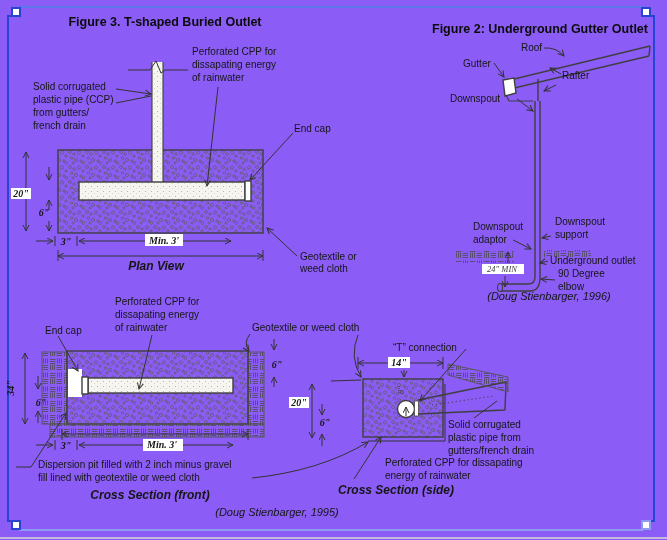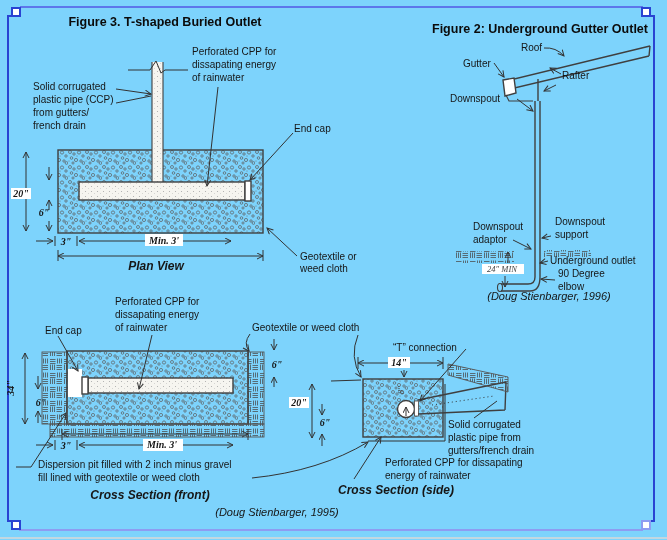--- a/index.html
+++ b/index.html
@@ -1,16 +1,16 @@
 <!DOCTYPE html>
 <html><head>
 <meta charset="utf-8">
 <style>
   html,body{margin:0;padding:0;background:#fff;}
-  .page{position:relative;width:667px;height:540px;background:#7dd3fc;overflow:hidden;
+  .page{position:relative;width:667px;height:540px;background:#8b5cf6;overflow:hidden;
         font-family:"Liberation Sans",sans-serif;}
   svg{position:absolute;left:0;top:0;}
   text{font-family:"Liberation Sans",sans-serif;fill:#161616;}
   .title{font-size:12.5px;font-weight:bold;text-anchor:middle;fill:#0b0b0b;}
   .lbl{font-size:10px;}
   .dim{font-size:10px;font-style:italic;font-weight:bold;font-family:"Liberation Serif",serif;text-anchor:middle;}
   .dimsm{font-size:8.5px;font-style:italic;font-family:"Liberation Serif",serif;text-anchor:middle;fill:#444;}
   .cap{font-size:12px;font-weight:bold;font-style:italic;text-anchor:middle;}
   .credit{font-size:11px;font-style:italic;text-anchor:middle;}
   .tn{stroke:#333;stroke-width:1;fill:none;}

